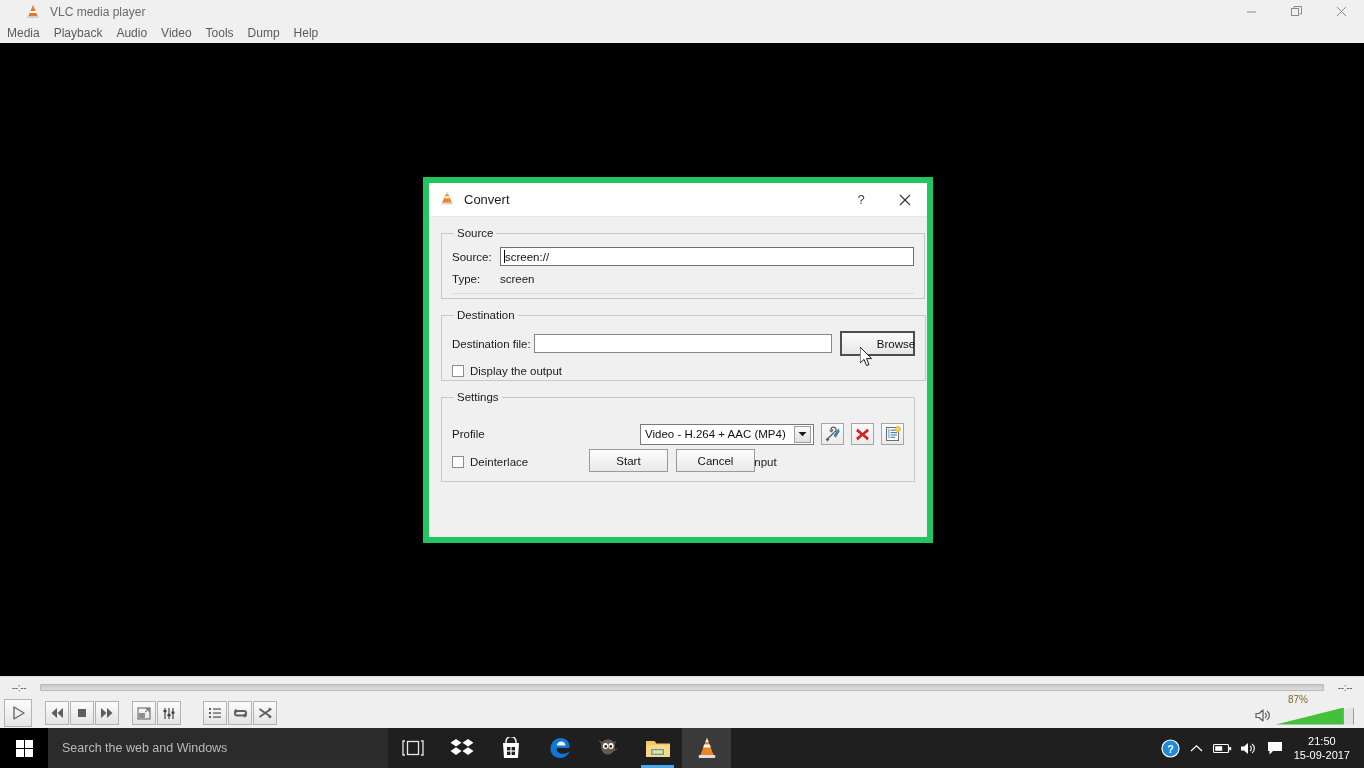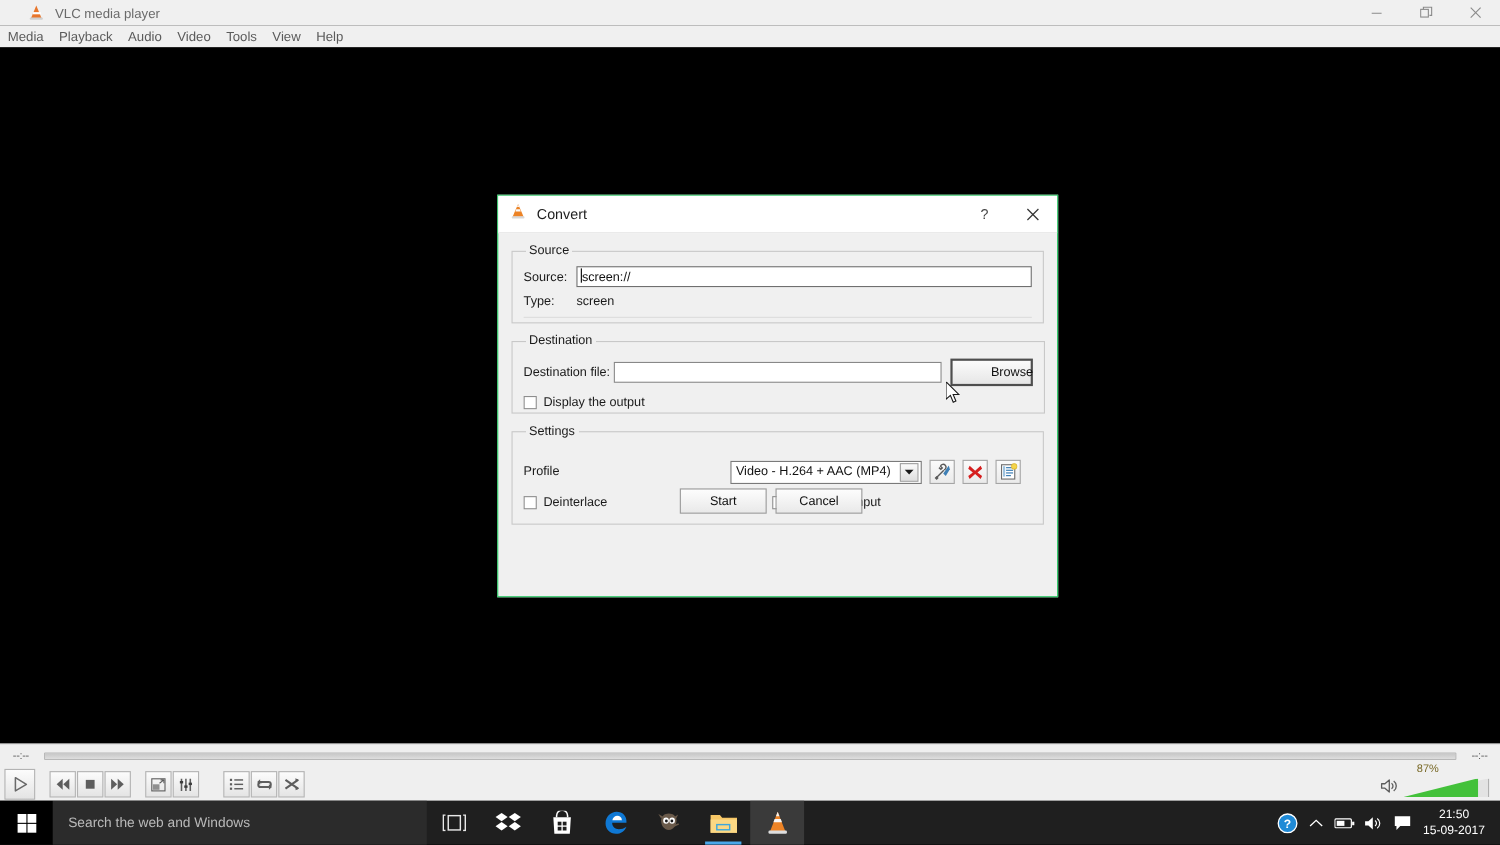--- a/index.html
+++ b/index.html
@@ -151,23 +151,23 @@
     width: 26px; height: 40px; display: flex; align-items: center; justify-content: center;
     color: #fff;
   }
   .clock {
     color: #fff; font-size: 11px; line-height: 14px; text-align: center;
     padding: 0 10px 0 6px; font-family: "Liberation Sans", sans-serif;
   }
 
   
   .dialog {
-    position: absolute; left: 452px; top: 177px; width: 510px; height: 366px;
+    position: absolute; left: 423px; top: 177px; width: 510px; height: 366px;
     background: #f0f0f0;
-    border: 1px solid #22c55e;
+    border: 6px solid #22c55e;
     box-shadow: 0 0 8px rgba(0,0,0,0.35);
   }
   .dlg-titlebar {
     height: 34px; background: #fff; display: flex; align-items: center;
     border-bottom: 1px solid #e8e8e8;
   }
   .dlg-icon { margin-left: 10px; }
   .dlg-title {
     margin-left: 9px; font-size: 13px; color: #1d1d1d;
     font-family: "Liberation Sans", sans-serif;
@@ -282,21 +282,21 @@
       </div>
     </div>
   </div>
 
   <div class="vlc-menubar">
     <div class="menu-item">Media</div>
     <div class="menu-item">Playback</div>
     <div class="menu-item">Audio</div>
     <div class="menu-item">Video</div>
     <div class="menu-item">Tools</div>
-    <div class="menu-item">View</div>
+    <div class="menu-item">Dump</div>
     <div class="menu-item">Help</div>
   </div>
 
   <div class="vlc-video"></div>
 
   <div class="vlc-controls">
     <div class="seek-row">
       <div class="time-label">--:--</div>
       <div class="seek-bar"></div>
       <div class="time-label">--:--</div>

